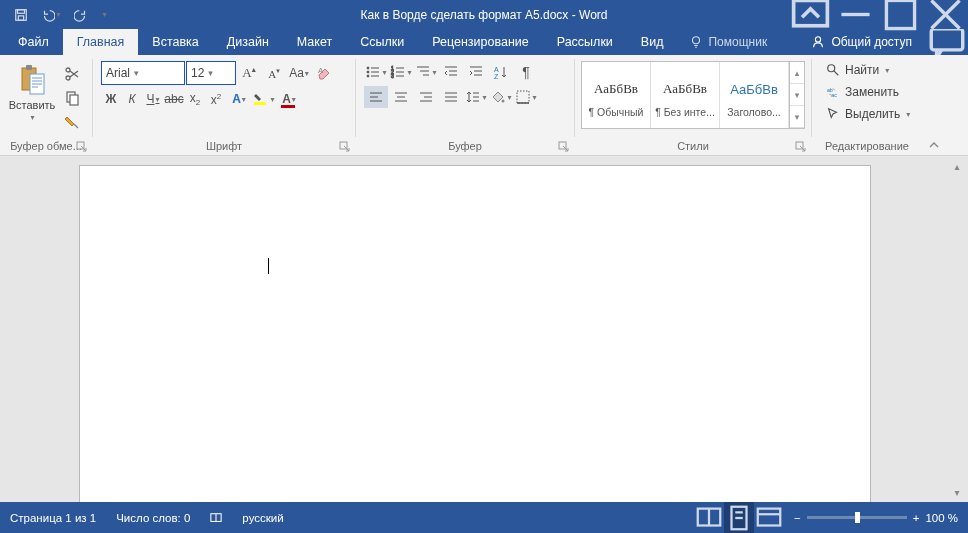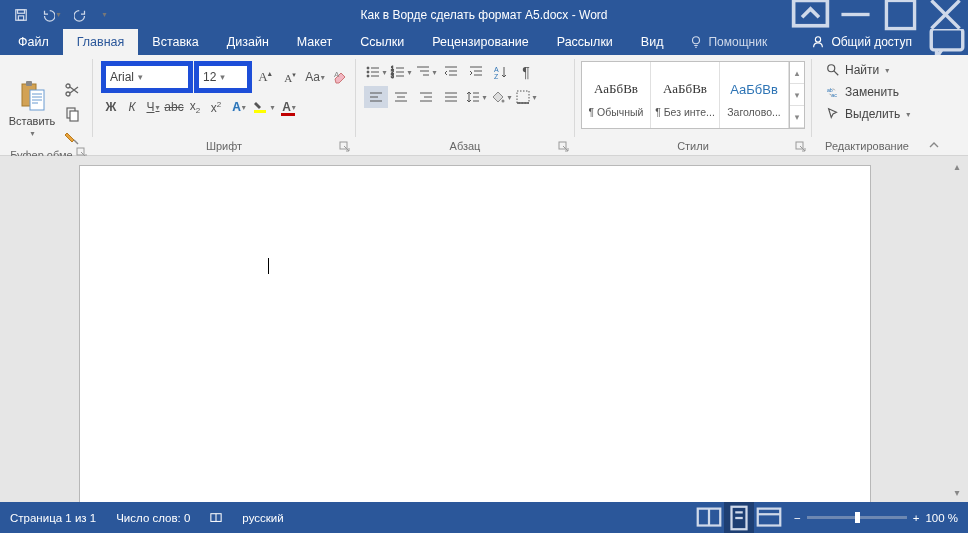--- a/index.html
+++ b/index.html
@@ -32,21 +32,21 @@
 
 .paste{display:flex;flex-direction:column;align-items:center;width:48px;gap:2px;}
 .paste-ico{width:34px;height:36px;display:flex;align-items:center;justify-content:center;}
 .paste-lbl{font-size:11px;color:#444;}
 .clip-small{display:flex;flex-direction:column;gap:2px;padding-top:2px;}
 .smbtn{width:24px;height:22px;display:flex;align-items:center;justify-content:center;color:#666;}
 .smbtn svg{width:16px;height:16px;}
 
 .row{display:flex;align-items:center;gap:1px;}
 .col{display:flex;flex-direction:column;gap:3px;}
-.combo{border:5px solid #1d4ed8;background:#fff;height:22px;display:flex;align-items:center;padding:0 4px;font-size:12px;color:#444;}
+.combo{border:1px solid #1d4ed8;background:#fff;height:22px;display:flex;align-items:center;padding:0 4px;font-size:12px;color:#444;}
 .combo .dd{margin-left:4px;color:#777;font-size:9px;}
 .fontcombo{width:74px;}
 .sizecombo{width:40px;}
 .icobtn{width:24px;height:22px;display:flex;align-items:center;justify-content:center;color:#555;position:relative;}
 .icobtn svg{width:16px;height:16px;}
 .icobtn.w18{width:20px;}
 .ddarr{font-size:8px;color:#777;margin-left:1px;}
 
 .stylebox{border:1px solid #c0c0c0;background:#fff;display:flex;height:66px;}
 .styleitem{width:68px;display:flex;flex-direction:column;align-items:center;justify-content:center;border-right:1px solid #e0e0e0;}
@@ -169,21 +169,21 @@
     <div class="commentbtn">
       <svg viewBox="0 0 16 16" fill="none" stroke="currentColor" stroke-width="1.3">
           <rect x="2" y="3" width="12" height="8" rx="1"></rect>
           <path d="M6 11l-2 3v-3"></path>
         </svg>
     </div>
   </div>
 
   <div class="ribbon">
 
-    <div class="group" style="width:92px;margin-top:16px;">
+    <div class="group" style="width:92px;">
       <div class="group-body">
         <div class="paste">
           <div class="paste-ico">
             <svg width="32" height="34" viewBox="0 0 32 34">
                 <rect x="6" y="6" width="14" height="22" fill="#d2a255" stroke="#a57a2e"></rect>
                 <rect x="10" y="3" width="6" height="5" rx="1" fill="#888"></rect>
                 <rect x="14" y="12" width="14" height="20" fill="#fff" stroke="#6b9bd1"></rect>
                 <path d="M16 16h10M16 19h10M16 22h10M16 25h6" stroke="#6b9bd1"></path>
               </svg>
           </div>
@@ -401,21 +401,21 @@
                 <svg viewBox="0 0 16 16" fill="none" stroke="#555">
                   <rect x="2" y="2" width="12" height="12" stroke-dasharray="1.5 1.5"></rect>
                   <line x1="2" y1="14" x2="14" y2="14" stroke-width="1.5"></line>
                 </svg>
                 <span class="ddarr">▾</span>
               </div>
         </div>
       </div>
         </div>
       <div class="group-label">
-          <span>Абзац</span>
+          <span>Буфер</span>
           <svg class="dlaunch" viewBox="0 0 12 12" fill="none" stroke="currentColor">
             <rect x="1" y="1" width="7" height="7"></rect>
             <path d="M5 5l5 5M10 7v3H7"></path>
           </svg>
         </div>
     </div>
     <div class="sep"></div>
 
     <div class="group" style="width:236px;">
       <div class="group-body" style="padding:2px 6px;">

